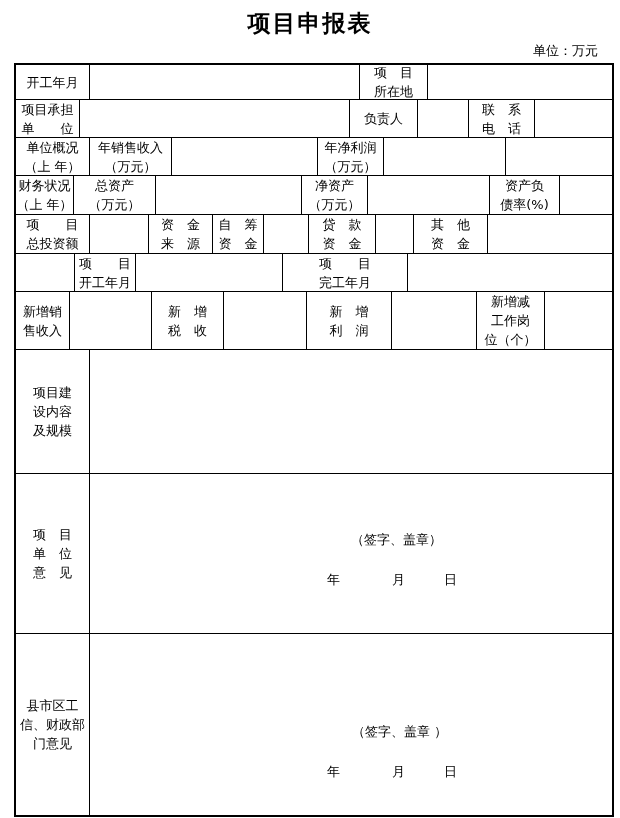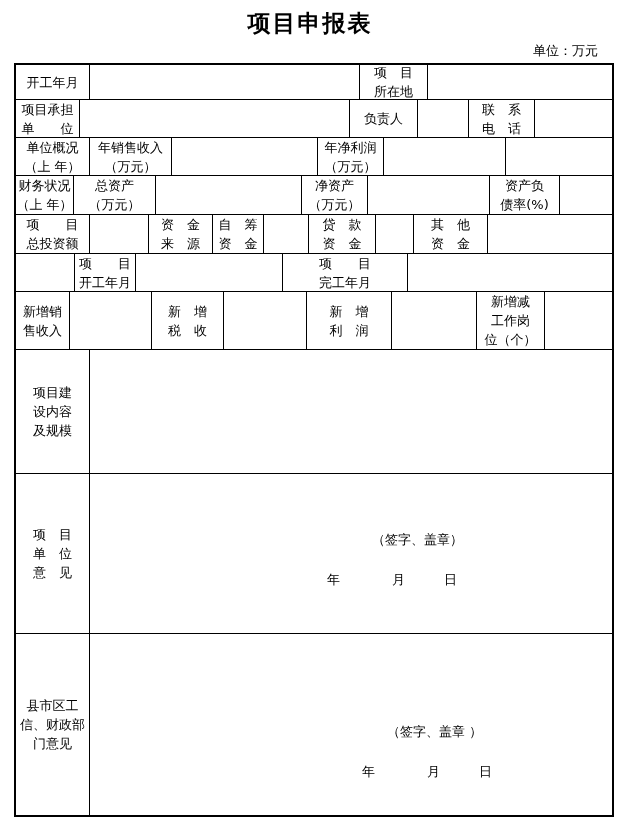--- a/index.html
+++ b/index.html
@@ -16,21 +16,21 @@
   }
   .unit-note {
     text-align:right; font-size:13px; line-height:18px;
     padding-right:22px; margin-top:4px; margin-bottom:3px;
   }
   .form-table {
     margin-left:14px; width:600px;
     border:2px solid #000;
   }
   .row { display:flex; border-bottom:1px solid #000; }
-  .row:last-child { border-bottom:none;gap:35px; }
+  .row:last-child { border-bottom:none; }
   .cell {
     border-right:1px solid #000;
     font-size:13px; line-height:19px;
     display:flex; align-items:center; justify-content:center;
     text-align:center; white-space:pre-line; overflow:hidden;
   }
   .cell:last-child { border-right:none; flex:1; }
   .opinion-cell { position:relative; display:block; white-space:pre; }
   .sig { position:absolute; font-size:13px; white-space:pre; }
 </style>
@@ -137,21 +137,21 @@
 设内容
 及规模</div>
       <div class="cell"></div>
     </div>
 
     <div class="row" style="height:160px">
       <div class="cell" style="width:74px">项　目
 单　位
 意　见</div>
       <div class="cell opinion-cell">
-        <span class="sig" style="left:282px; top:56px">（签字、盖章）</span>
+        <span class="sig" style="left:261px; top:56px">（签字、盖章）</span>
         <span class="sig" style="left:237px; top:96px">年　　　　月　　　日</span>
       </div>
     </div>
 
     <div class="row" style="height:181px">
       <div class="cell opinion-cell" style="width:74px; display:flex">县市区工
 信、财政部
 门意见</div>
       <div class="cell opinion-cell">
         <span class="sig" style="left:262px; top:88px">（签字、盖章 ）</span>

